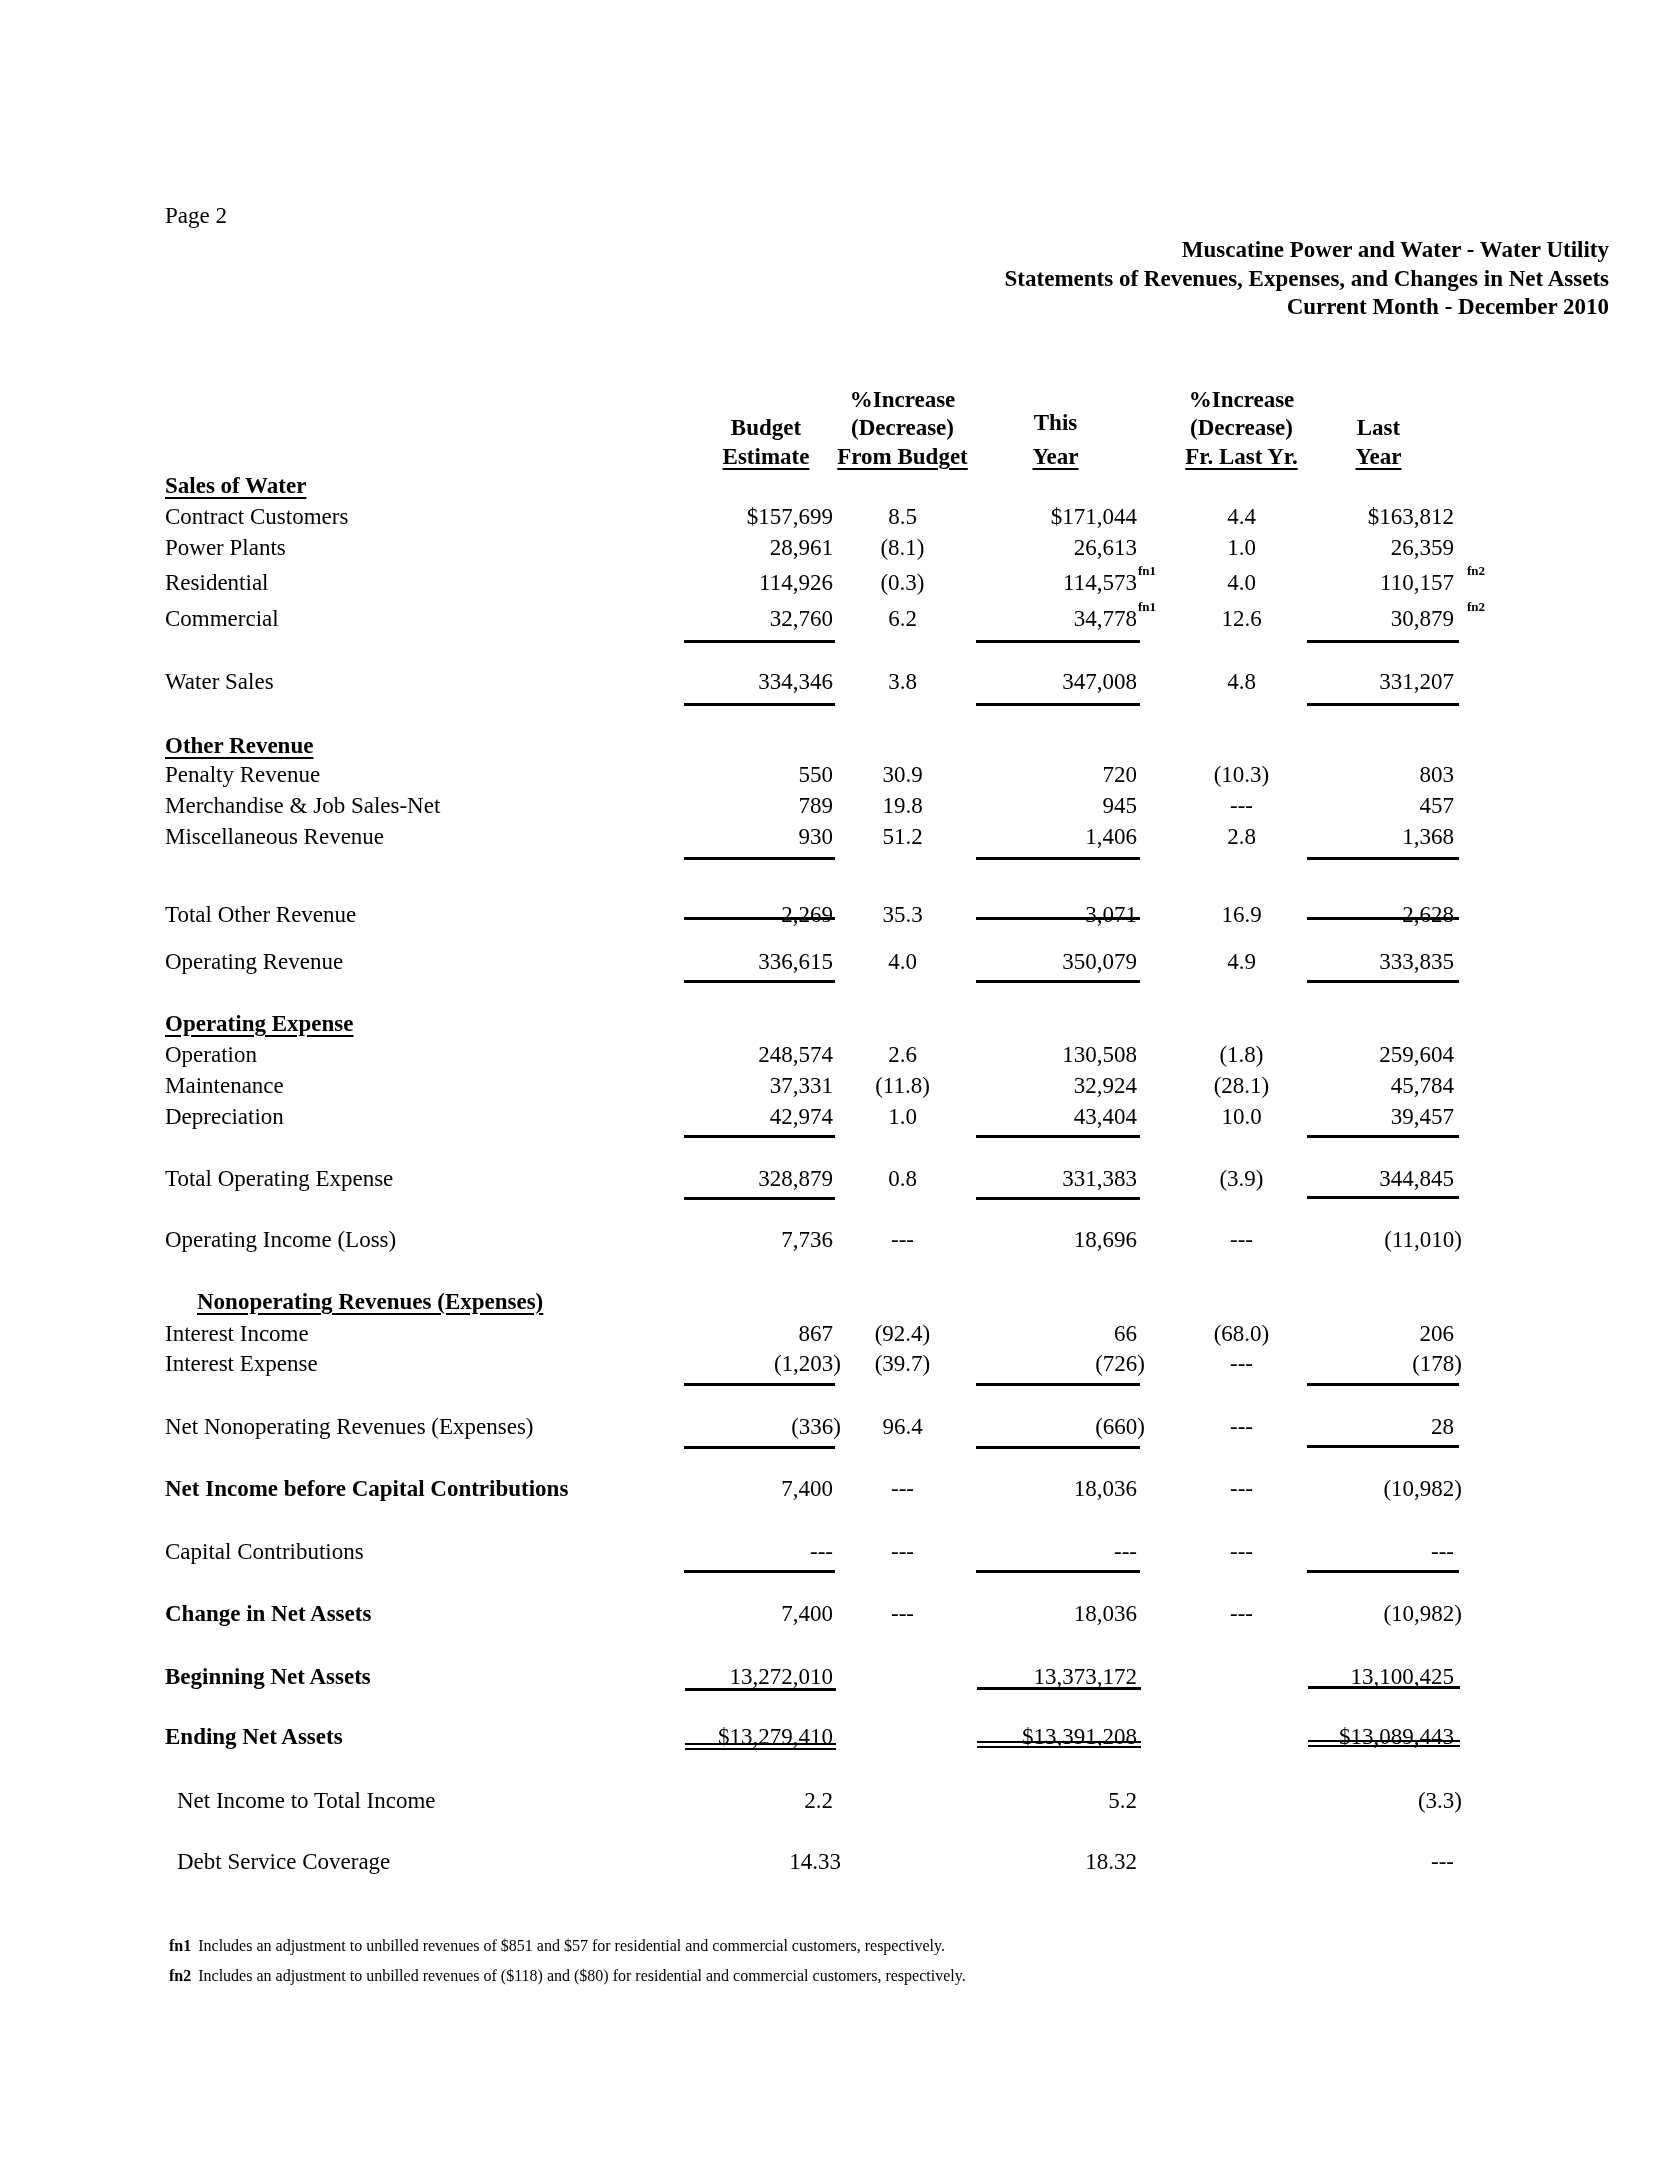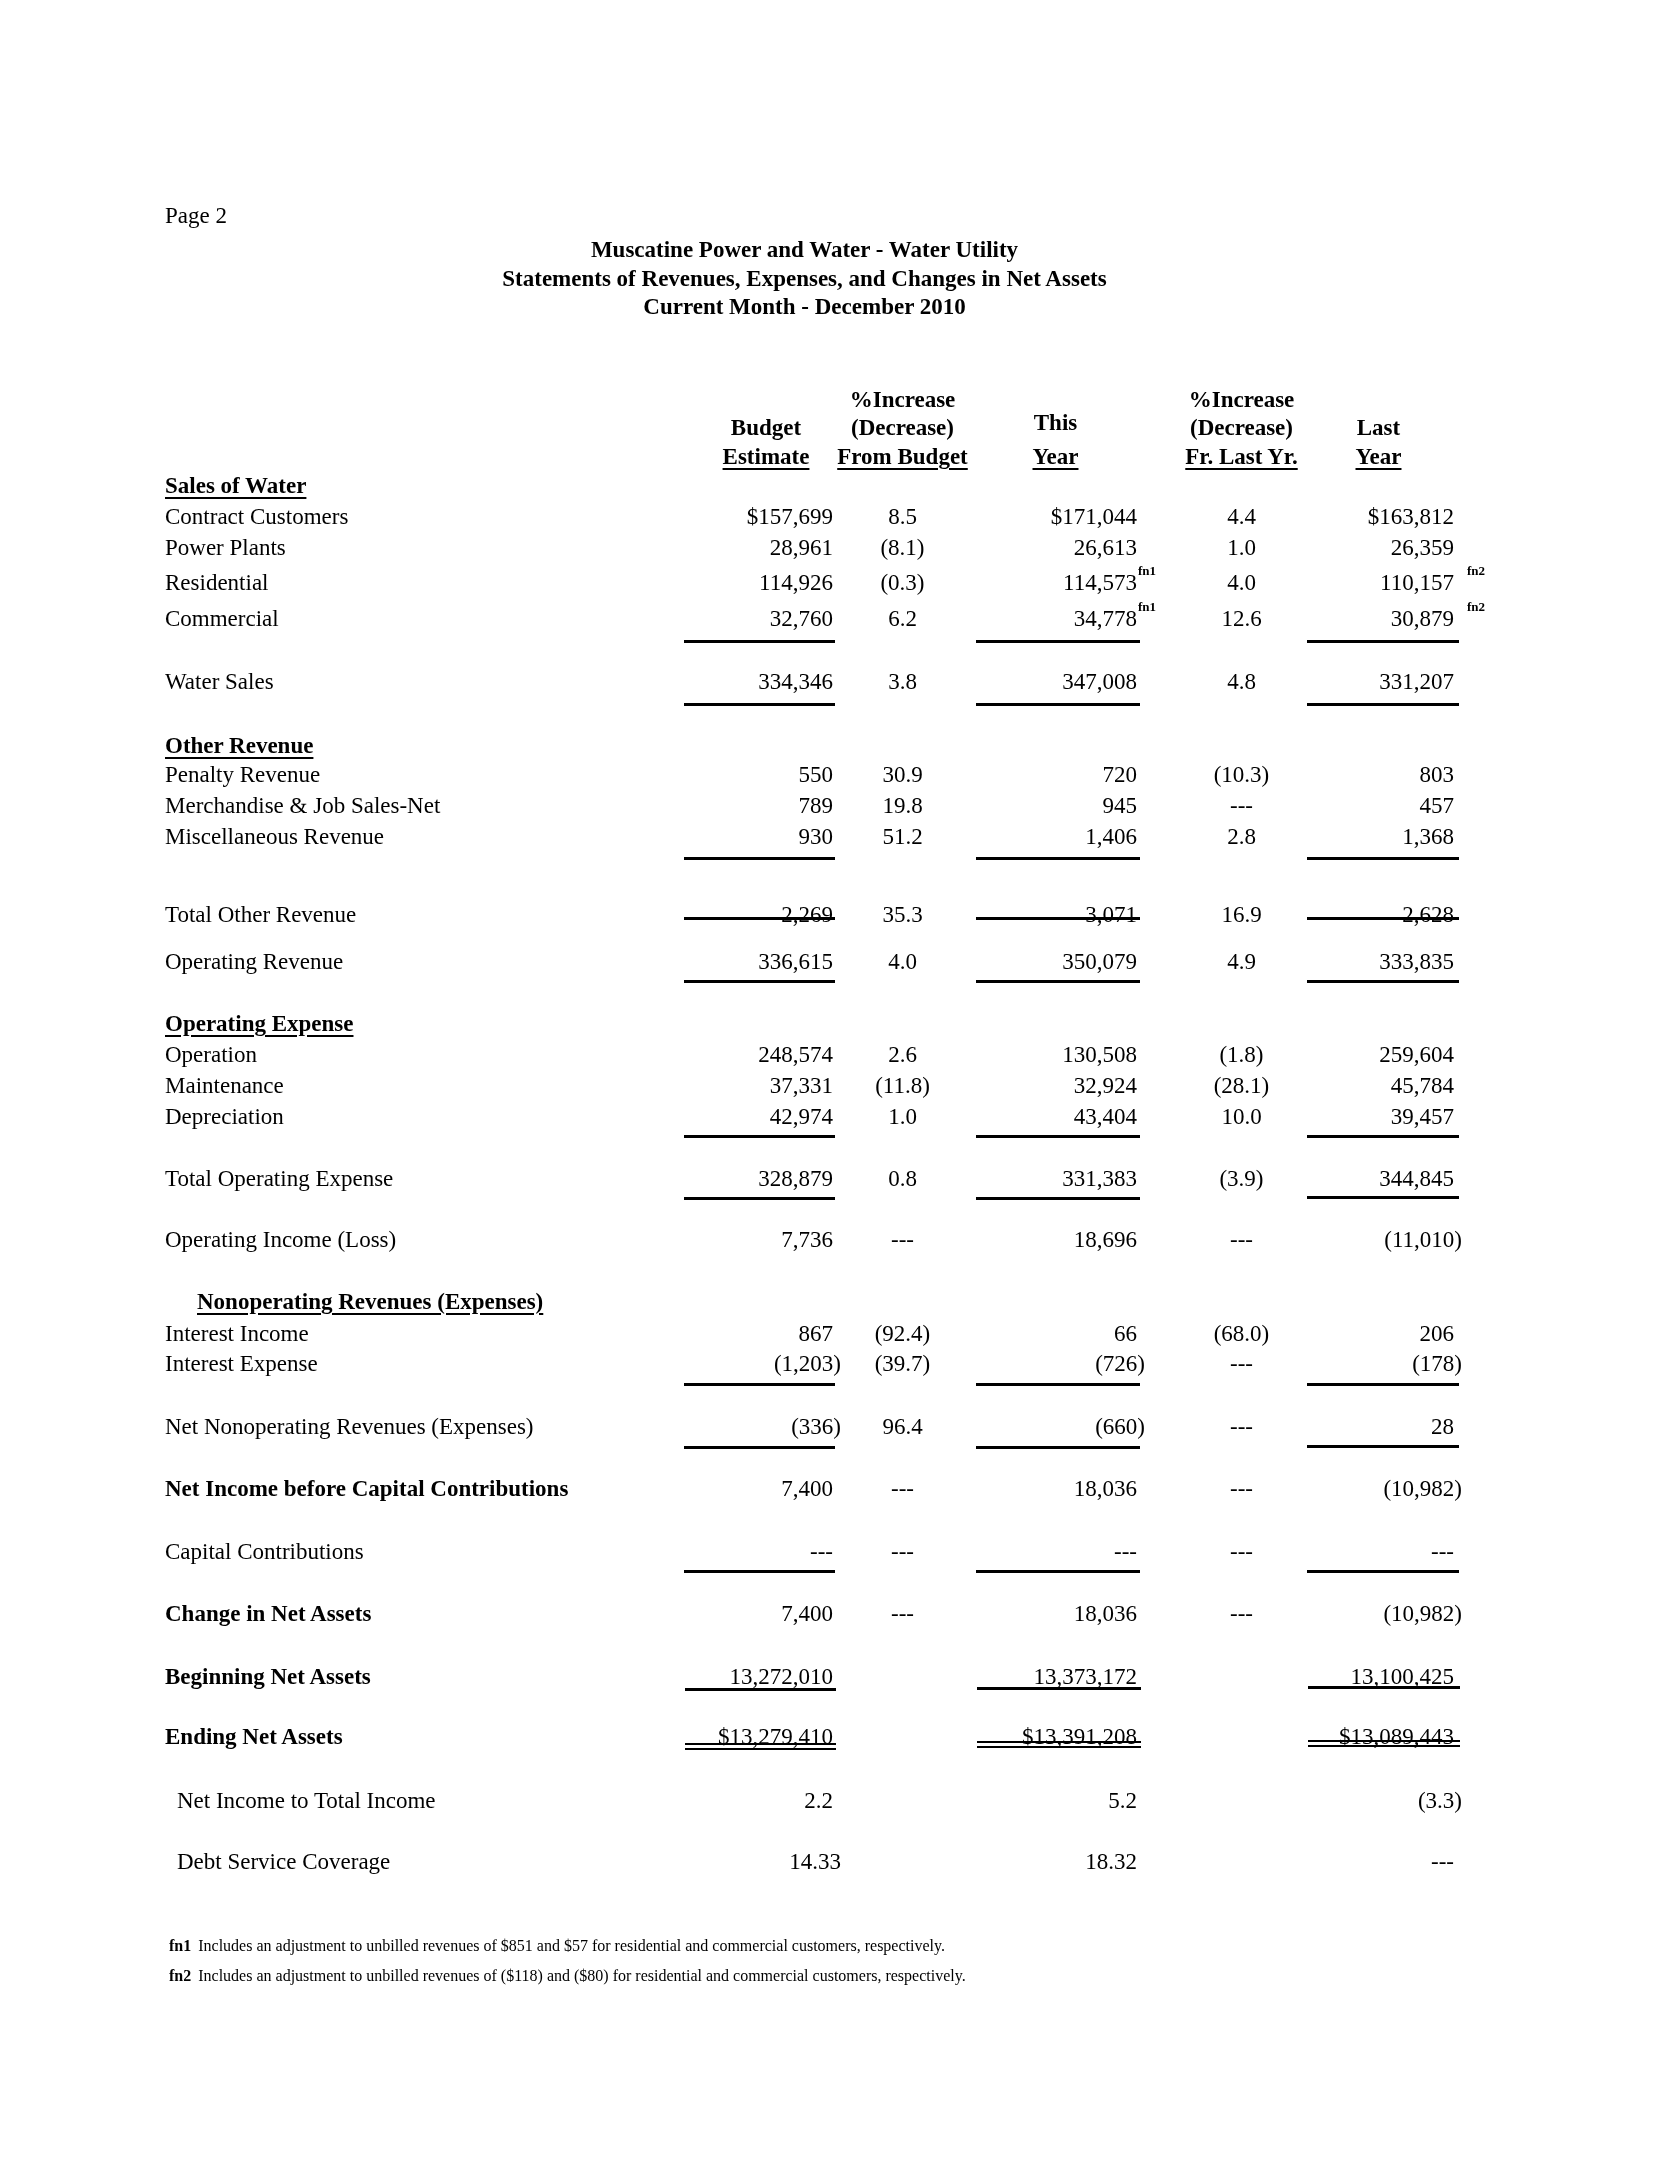--- a/index.html
+++ b/index.html
@@ -1,20 +1,20 @@
 <!DOCTYPE html>
 <html style="font-size:8px"><head>
 <meta charset="utf-8">
 <style>
   html, body { margin:0; padding:0; background:#ffffff; }
   body { width:1674px; height:2183px; position:relative; overflow:hidden;
          font-family:"Liberation Serif","DejaVu Serif",serif; color:#000; }
   .abs { position:absolute; white-space:nowrap; }
   .pagenum { left:165px; top:203px; font-size:23px; }
-  .title { left:0; width:1609px; text-align:center; font-size:23px; font-weight:bold; }
+  .title { left:0; width:1609px; text-align:right; font-size:23px; font-weight:bold; }
   .hdr { font-size:23px; font-weight:bold; text-align:center; }
   .u { text-decoration:underline; text-decoration-thickness:2px; text-underline-offset:4px; }
   .row { position:absolute; left:0; width:1674px; height:30px; font-size:23px; }
   .lbl { position:absolute; left:165px;text-align:right; }
   .lbl.indent { left:177px; }
   .lbl.bold { font-weight:bold; }
   .sect { position:absolute; left:165px; font-weight:bold; text-decoration:underline; text-decoration-thickness:2px; text-underline-offset:4px; font-size:23px; }
   .c1 { position:absolute; right:841px; text-align:right; }
   .c2 { position:absolute; left:863px; width:79px; text-align:center; }
   .c3 { position:absolute; right:537px; text-align:right; }

